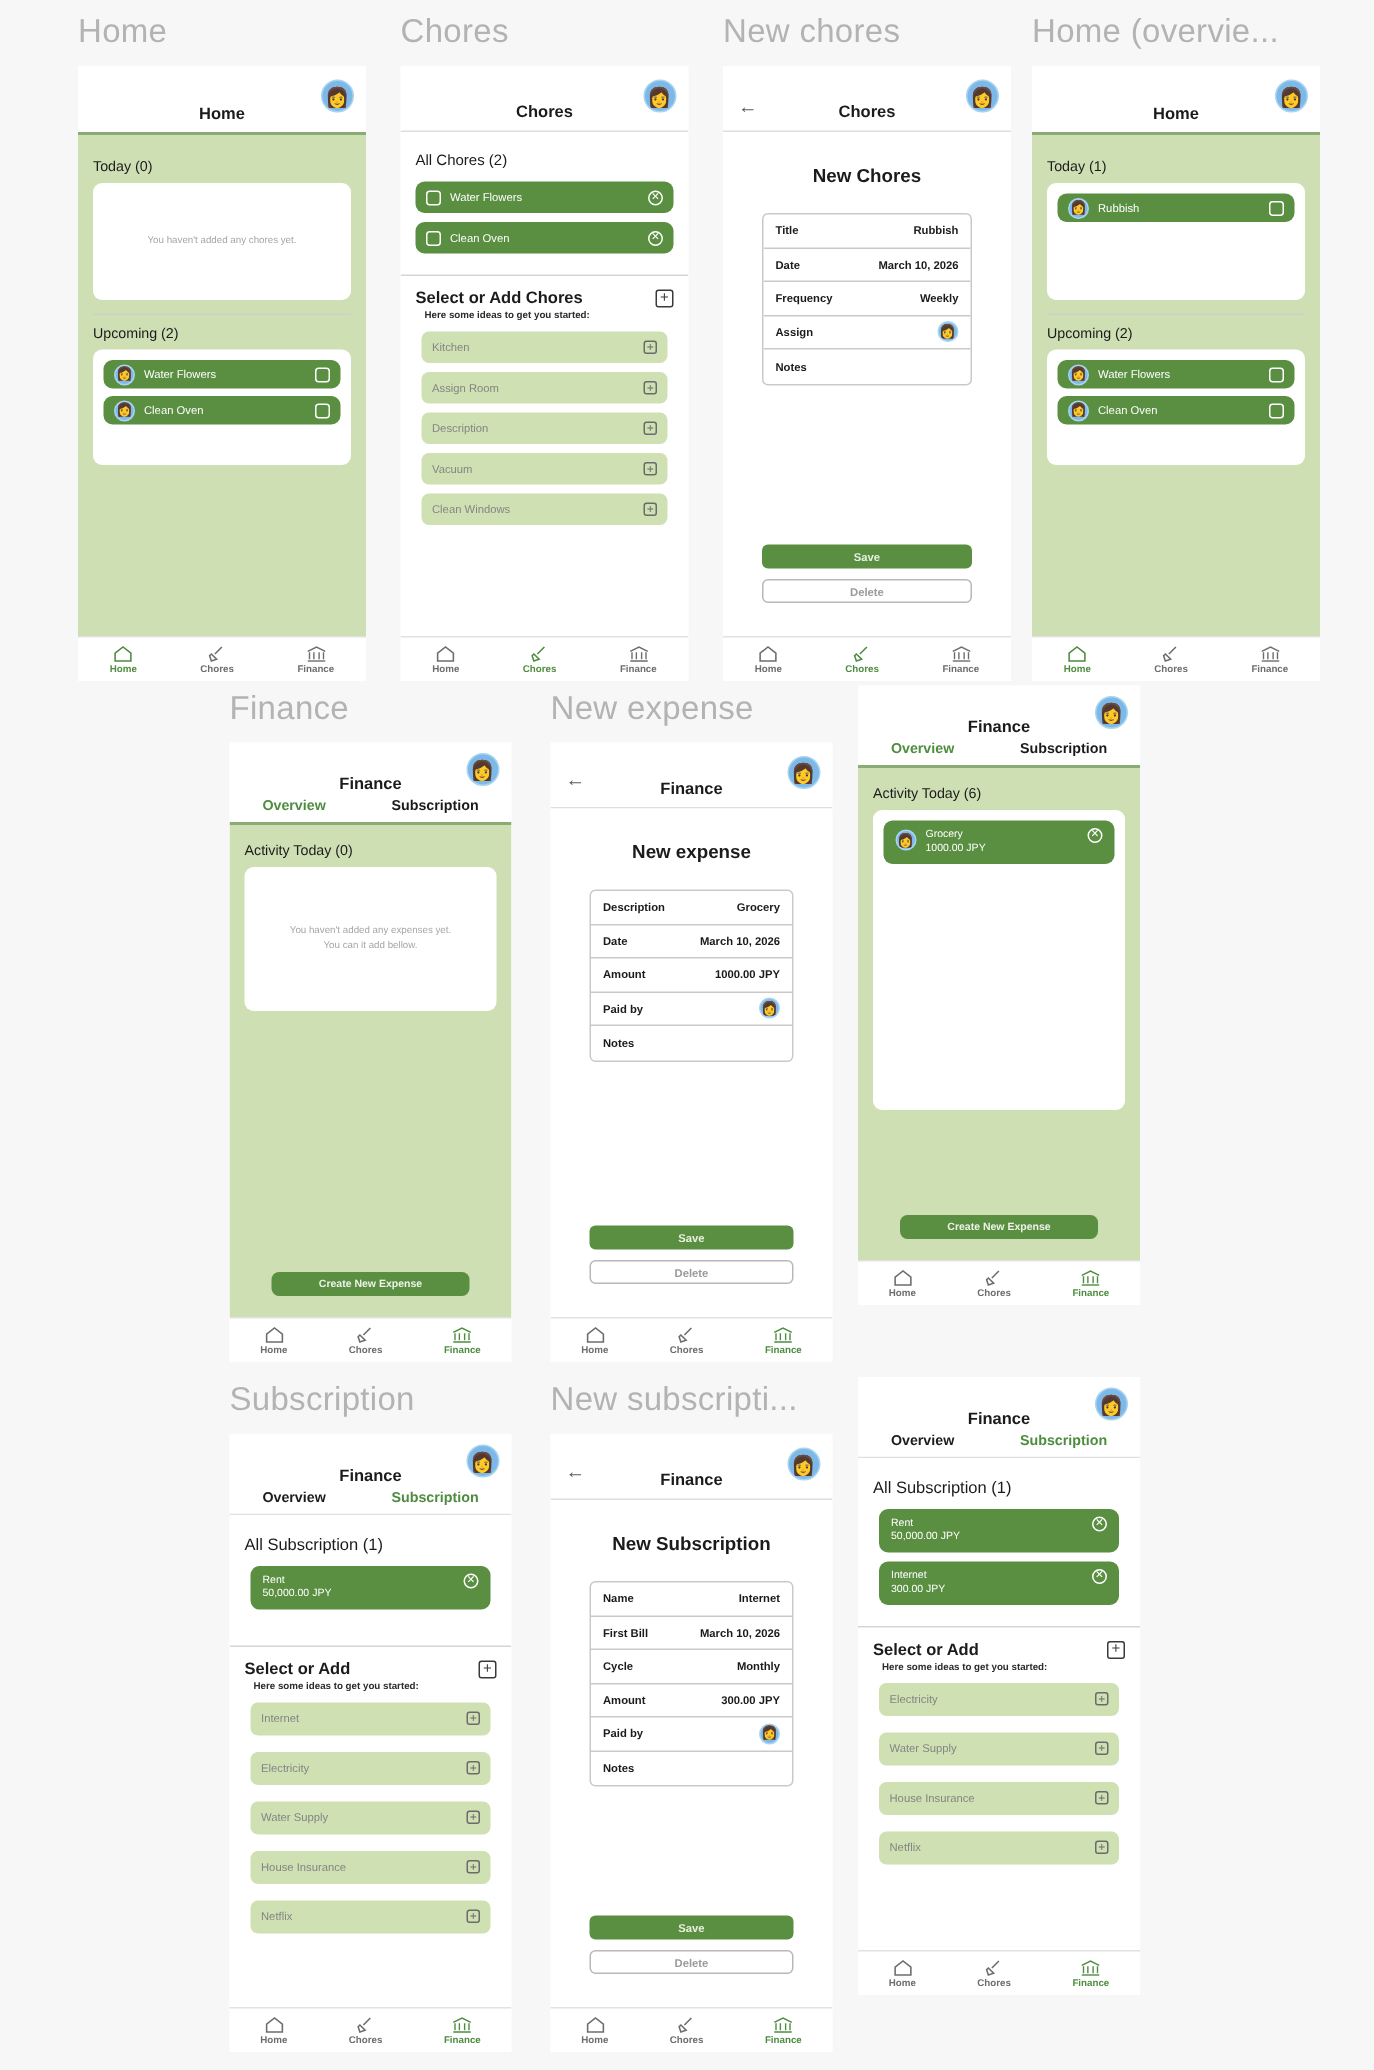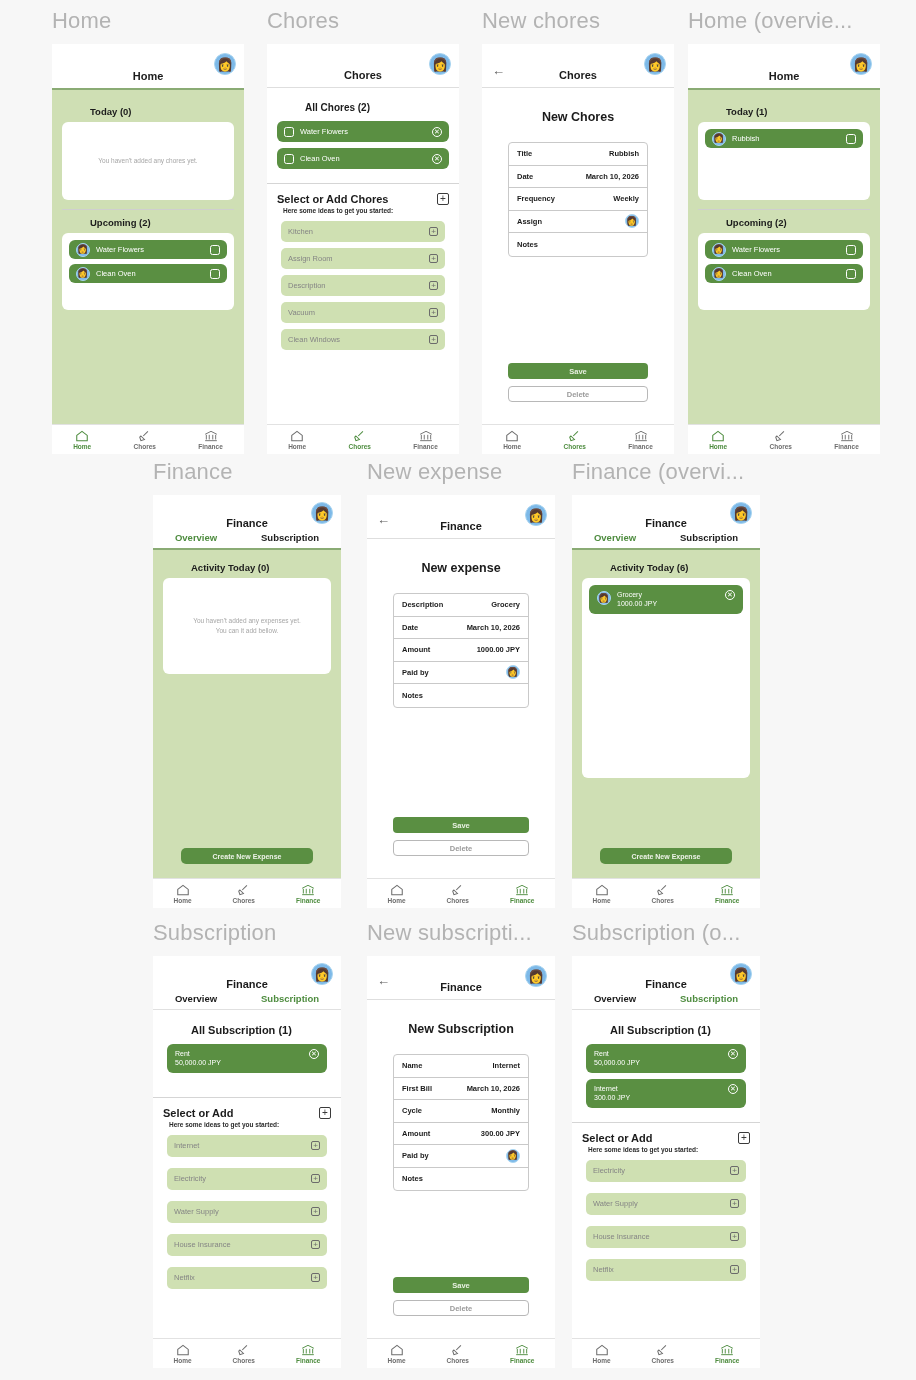--- a/index.html
+++ b/index.html
@@ -77,24 +77,23 @@
 
   .topbar-accent { height: 2px; background: #8aab74; }
 
   
   .body { flex: 1 1 auto; position: relative; overflow: hidden; }
   .body.green { background: #cfdfb4; }
   .body.white { background: #ffffff; }
 
   .section-label {
     font-size: 9.5px;
-    font-weight: bold;
+    font-weight: normal;
     color: #1b1b1b;
     padding: 0 10px;
-    margin-left: 28px;
   }
   .card {
     background: #fff;
     border-radius: 6px;
     margin: 5px 10px 0;
     padding: 7px;
   }
   .divider { height: 1px; background: #cfcfcf; margin: 9px 10px 7px; }
 
   .chore-pill {
@@ -649,21 +648,20 @@
               <path d="M4 8 V16 M9 8 V16 M15 8 V16 M20 8 V16"></path>
               <path d="M2 18 H22"></path>
             </svg>
           <span class="nav-label">Finance</span>
         </div>
       </div>
     </div>
   </div>
 
   <div class="frame" style="left:572px; top:457px; width:188px;">
-    <div class="frame-title">Finance (overvi...</div>
     <div class="phone" style="height:413px;">
       <div class="topbar" style="padding-top:22px; border-bottom:none; position:relative;">
         <div class="topbar-title">Finance</div>
         <div class="avatar" style="top:7px;">
             <span>👩</span>
           </div>
         <div class="tabs">
           <span class="tab active">Overview</span>
           <span class="tab">Subscription</span>
         </div>
@@ -859,21 +857,20 @@
               <path d="M4 8 V16 M9 8 V16 M15 8 V16 M20 8 V16"></path>
               <path d="M2 18 H22"></path>
             </svg>
           <span class="nav-label">Finance</span>
         </div>
       </div>
     </div>
   </div>
 
   <div class="frame" style="left:572px; top:918px; width:188px;">
-    <div class="frame-title">Subscription (o...</div>
     <div class="phone" style="height:412px;">
       <div class="topbar" style="padding-top:22px; position:relative; border-bottom:1px solid #e0e0e0;">
         <div class="topbar-title">Finance</div>
         <div class="avatar" style="top:7px;">
             <span>👩</span>
           </div>
         <div class="tabs">
           <span class="tab">Overview</span>
           <span class="tab active">Subscription</span>
         </div>

